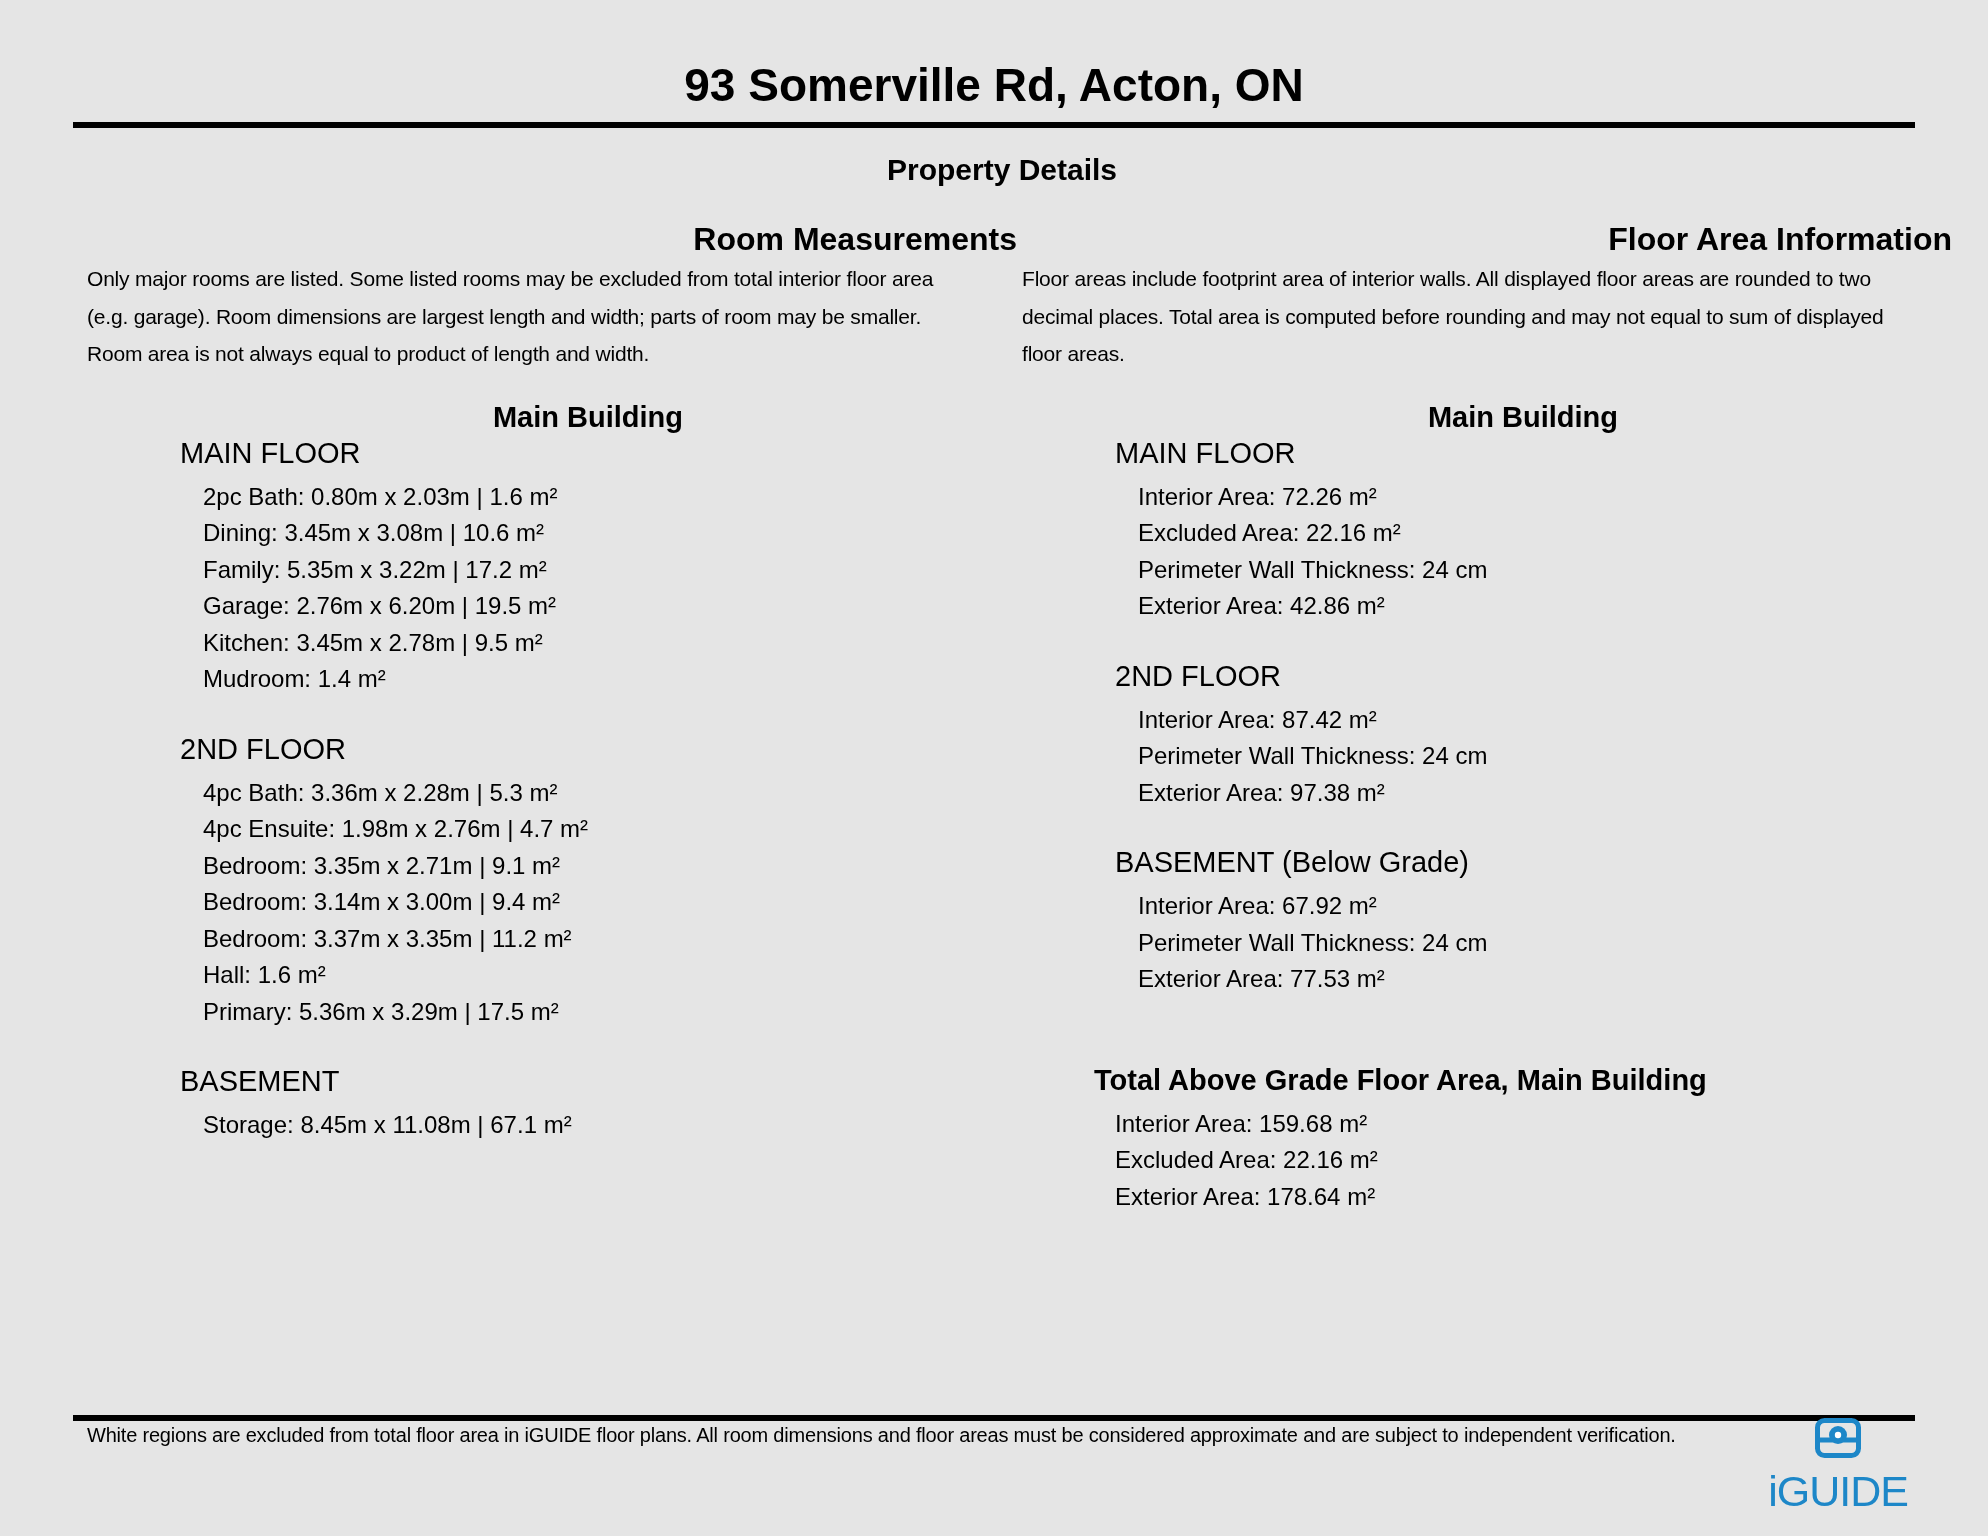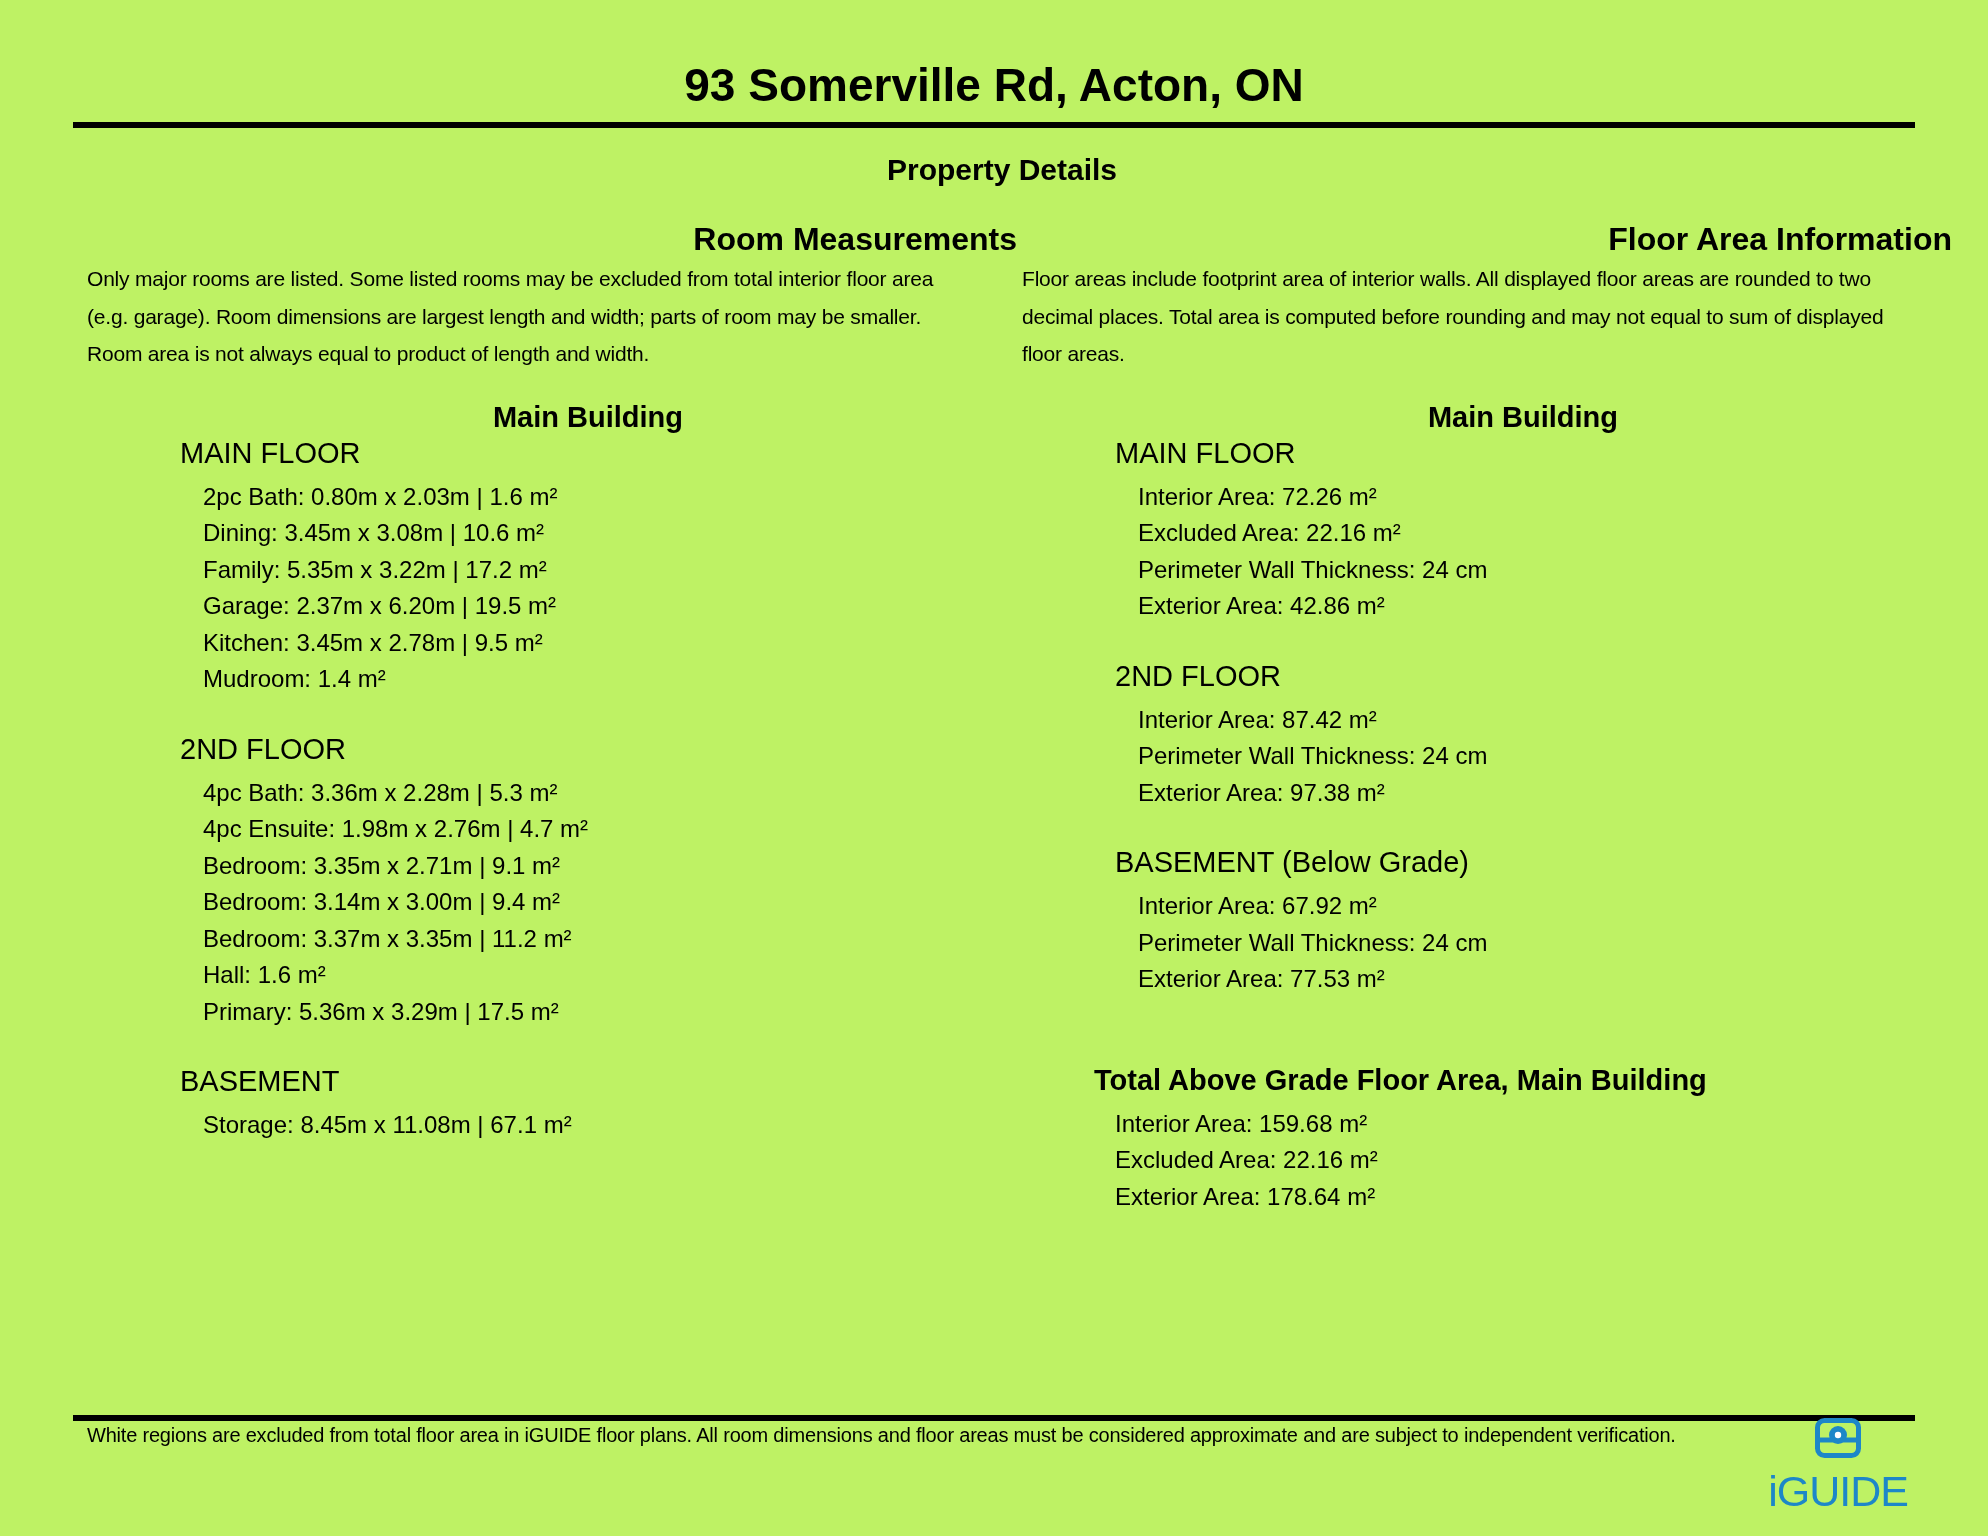--- a/index.html
+++ b/index.html
@@ -1,19 +1,19 @@
 <!DOCTYPE html>
 <html><head>
 <meta charset="utf-8">
 <style>
   html,body{margin:0;padding:0;background:#fff;}
   .page{
     position:relative;
     width:1988px;height:1536px;
-    background:#bef264;
+    background:#e5e5e5;
     font-family:"Liberation Sans", sans-serif;
     color:#000;
     overflow:hidden;
   }
   .page-title{
     position:absolute;top:58px;left:0;width:100%;
     text-align:center;font-size:46px;font-weight:bold;
     margin:0;letter-spacing:0;
   }
   .rule{
@@ -77,21 +77,21 @@
     </div>
 
     <div class="building-name">Main Building</div>
 
     <div class="floor-group">
       <div class="floor-name">MAIN FLOOR</div>
       <div class="lines">
         <div class="line">2pc Bath: 0.80m x 2.03m | 1.6 m²</div>
         <div class="line">Dining: 3.45m x 3.08m | 10.6 m²</div>
         <div class="line">Family: 5.35m x 3.22m | 17.2 m²</div>
-        <div class="line">Garage: 2.37m x 6.20m | 19.5 m²</div>
+        <div class="line">Garage: 2.76m x 6.20m | 19.5 m²</div>
         <div class="line">Kitchen: 3.45m x 2.78m | 9.5 m²</div>
         <div class="line">Mudroom: 1.4 m²</div>
       </div>
     </div>
 
     <div class="floor-group gap">
       <div class="floor-name">2ND FLOOR</div>
       <div class="lines">
         <div class="line">4pc Bath: 3.36m x 2.28m | 5.3 m²</div>
         <div class="line">4pc Ensuite: 1.98m x 2.76m | 4.7 m²</div>

